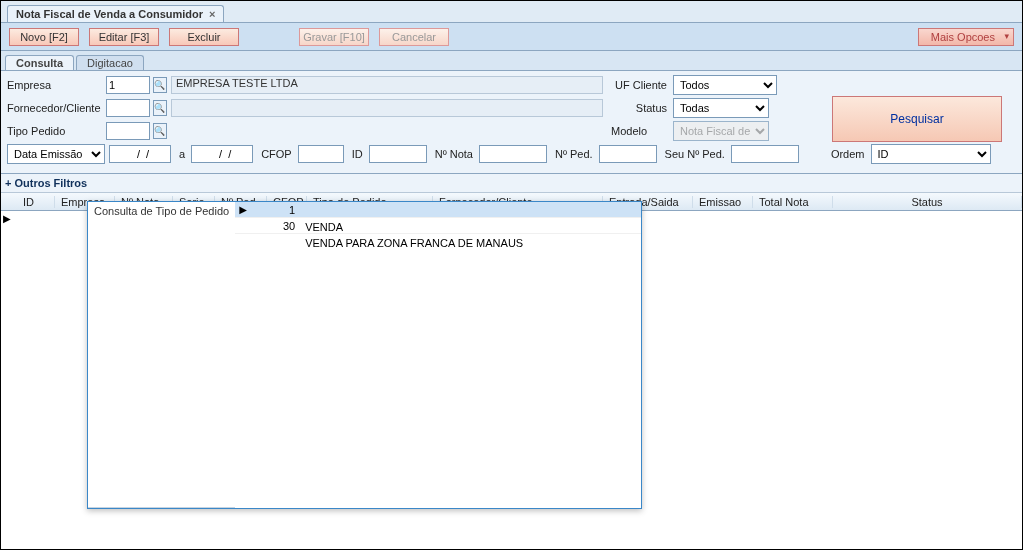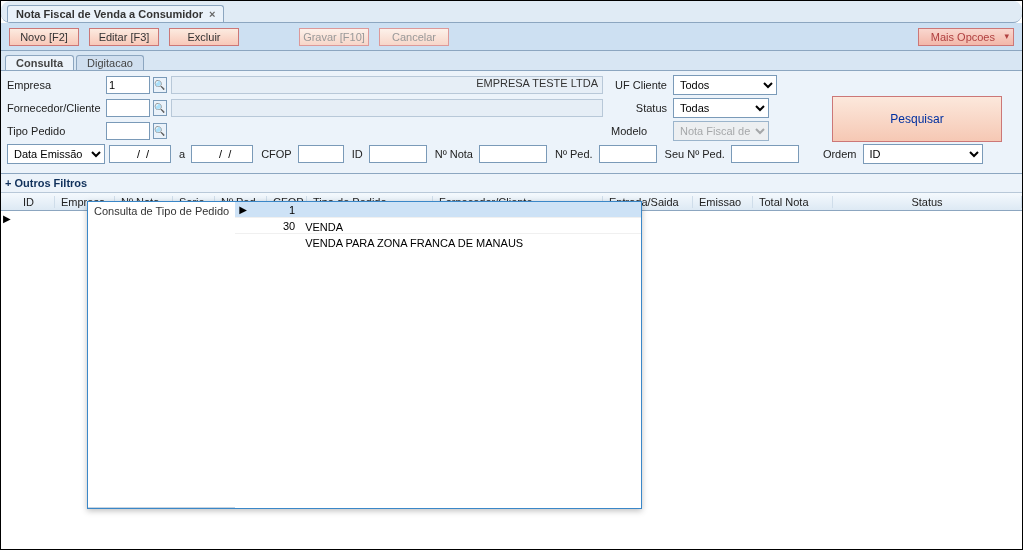--- a/index.html
+++ b/index.html
@@ -19,21 +19,20 @@
     overflow: hidden;
   }
   
   .title-bar {
     background: #e0ebf5;
     height: 22px;
     border-bottom: 1px solid #8ca6c0;
     display: flex;
     align-items: flex-end;
     padding-left: 6px;
-    border-radius: 9px;
   }
   .title-tab {
     background: #eaf2fa;
     border: 1px solid #8ca6c0;
     border-bottom: none;
     border-radius: 3px 3px 0 0;
     padding: 2px 8px;
     font-weight: bold;
     color: #333;
     display: flex;
@@ -127,21 +126,20 @@
     width: 14px; height:16px; border:1px solid #7a9ab8; background:#eaf2fa;
     display:inline-flex; align-items:center; justify-content:center; cursor:pointer;
     font-size:9px; color:#246; margin-left:-1px;
   }
   .readonly {
     border: 1px solid #b8c8d8;
     background: #e6eef6;
     color: #333;
     padding: 0 4px;
     height: 18px;
-    text-align: right;
   }
   .search-btn {
     background: linear-gradient(#fce8dc,#f6c8b4);
     border: 1px solid #c77;
     color: #0030a0;
     width: 170px;
     height: 46px;
     font-size: 12px;
     cursor: pointer;
   }
@@ -289,21 +287,21 @@
       <span class="lbl-sm">CFOP</span>
       <input class="tb" style="width: 46px;" value="">
       <span class="lbl-sm">ID</span>
       <input class="tb" style="width: 58px;" value="">
       <span class="lbl-sm">Nº Nota</span>
       <input class="tb" style="width: 68px;" value="">
       <span class="lbl-sm">Nº Ped.</span>
       <input class="tb" style="width: 58px;" value="">
       <span class="lbl-sm">Seu Nº Ped.</span>
       <input class="tb" style="width: 68px;" value="">
-      <span class="lbl-sm" style="margin-left:20px">Ordem</span>
+      <span class="lbl-sm" style="margin-left:28px">Ordem</span>
       <select class="combo" style="width:120px">
         <option>ID</option>
       </select>
     </div>
   </div>
 
   <div class="outros">+ Outros Filtros</div>
 
   <div class="grid-header">
     <div class="gh" style="width:16px"></div>

